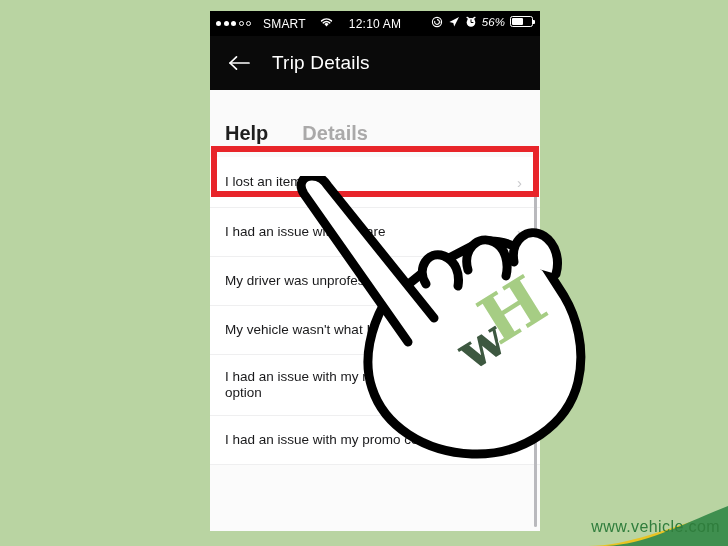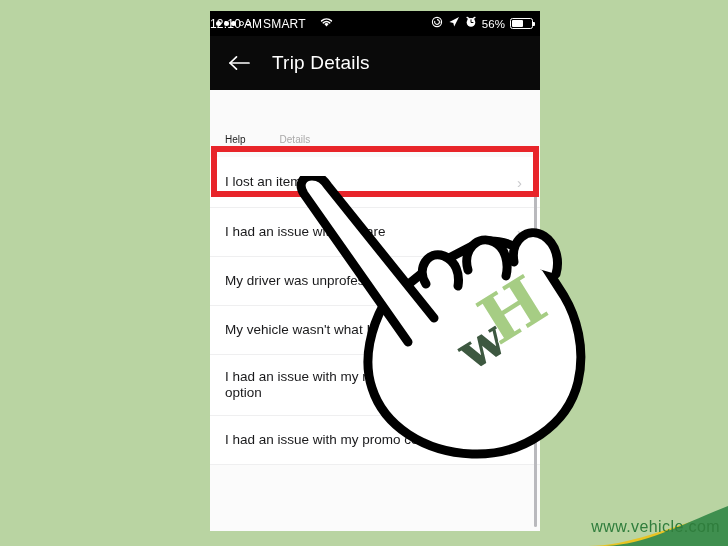--- a/index.html
+++ b/index.html
@@ -65,30 +65,31 @@
   }
   .carrier {
     font-size: 12px;
     letter-spacing: 0.2px;
     font-weight: 400;
   }
   .wifi-ic { margin-left: 2px; display:block; }
   .sb-center {
     position: absolute;
     left: 0; right: 0;
+    text-align: center;
     font-size: 12px;
     font-weight: 500;
     letter-spacing: 0.2px;
   }
   .sb-right {
     position: absolute;
     right: 7px;
     display: flex;
-    align-items: center;
     gap: 5px;
+    font-style: italic;
   }
   .batt-pct { font-size: 11.5px; letter-spacing: 0.1px; }
   .batt {
     width: 23px; height: 11px;
     border: 1px solid #fff;
     border-radius: 2.5px;
     position: relative;
     box-sizing: border-box;
   }
   .batt::after {
@@ -140,22 +141,23 @@
     left: 0;
     top: 79px;
     width: 330px;
     height: 67px;
     background: #fafafa;
     display: flex;
     align-items: flex-end;
     border-bottom: 1px solid #ececed;
   }
   .tab {
-    font-size: 10px;
+    font-size: 20px;
     padding-bottom: 12px;
+    font-weight: bold;
   }
   .tab.active { color: #1f1f1f; margin-left: 15px; }
   .tab.inactive { color: #aaa9a9; margin-left: 34px; }
 
   
   #help-list {
     position: absolute;
     left: 0;
     top: 146px;
     width: 330px;

